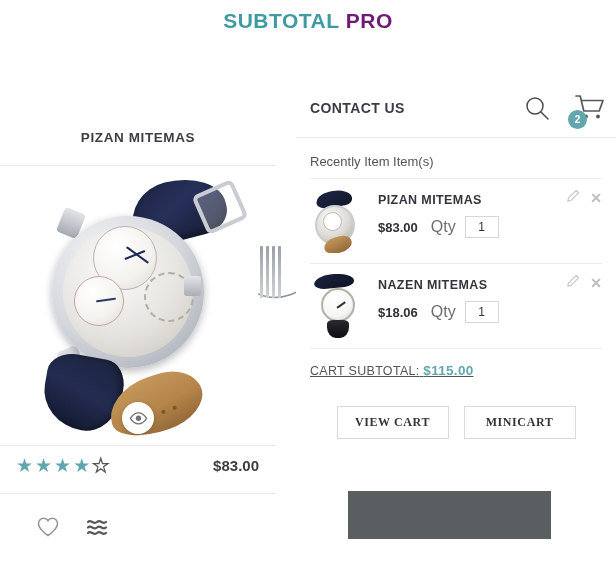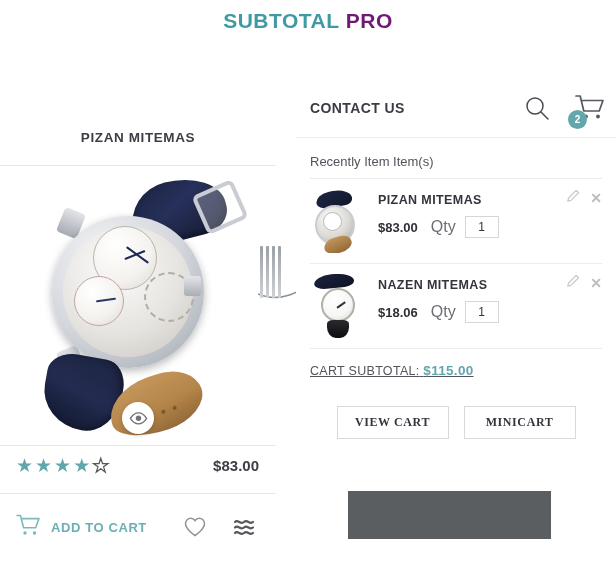--- a/index.html
+++ b/index.html
@@ -571,30 +571,20 @@
     <div class="rating-row">
       <div class="stars">
         <span>★</span><span>★</span><span>★</span><span>★</span><span class="empty">★</span>
       </div>
       <div class="card-price">$83.00</div>
     </div>
 
     <div class="card-divider bot"></div>
 
     <div class="actions-row">
-      <div class="atc">
-        <span>
-          <svg width="25" height="22" viewBox="0 0 25 22">
-            <path d="M1 1.5h3.4l3.2 12.2h12.1L23 4.6H6.3" fill="none" stroke="#7cb9be" stroke-width="1.6" stroke-linecap="round" stroke-linejoin="round"></path>
-            <circle cx="9" cy="19" r="1.7" fill="#7cb9be"></circle>
-            <circle cx="18.5" cy="19" r="1.7" fill="#7cb9be"></circle>
-          </svg>
-        </span>
-        <span class="atc-label">ADD TO CART</span>
-      </div>
 
       <div class="icon-btn wish">
         <svg width="24" height="22" viewBox="0 0 24 22">
           <path d="M12 19.5S2.5 13.4 2.5 7.6C2.5 4.4 5 2.2 7.7 2.2c2 0 3.5 1.1 4.3 2.5.8-1.4 2.3-2.5 4.3-2.5 2.7 0 5.2 2.2 5.2 5.4 0 5.8-9.5 11.9-9.5 11.9z" fill="none" stroke="#8e9499" stroke-width="1.5"></path>
         </svg>
       </div>
 
       <div class="icon-btn">
         <svg width="26" height="22" viewBox="0 0 26 22">
           <path d="M2 6c3-3.2 5.5 3.2 9 0s5.5 3.2 9 0" fill="none" stroke="#55595d" stroke-width="2.2" stroke-linecap="round"></path>

